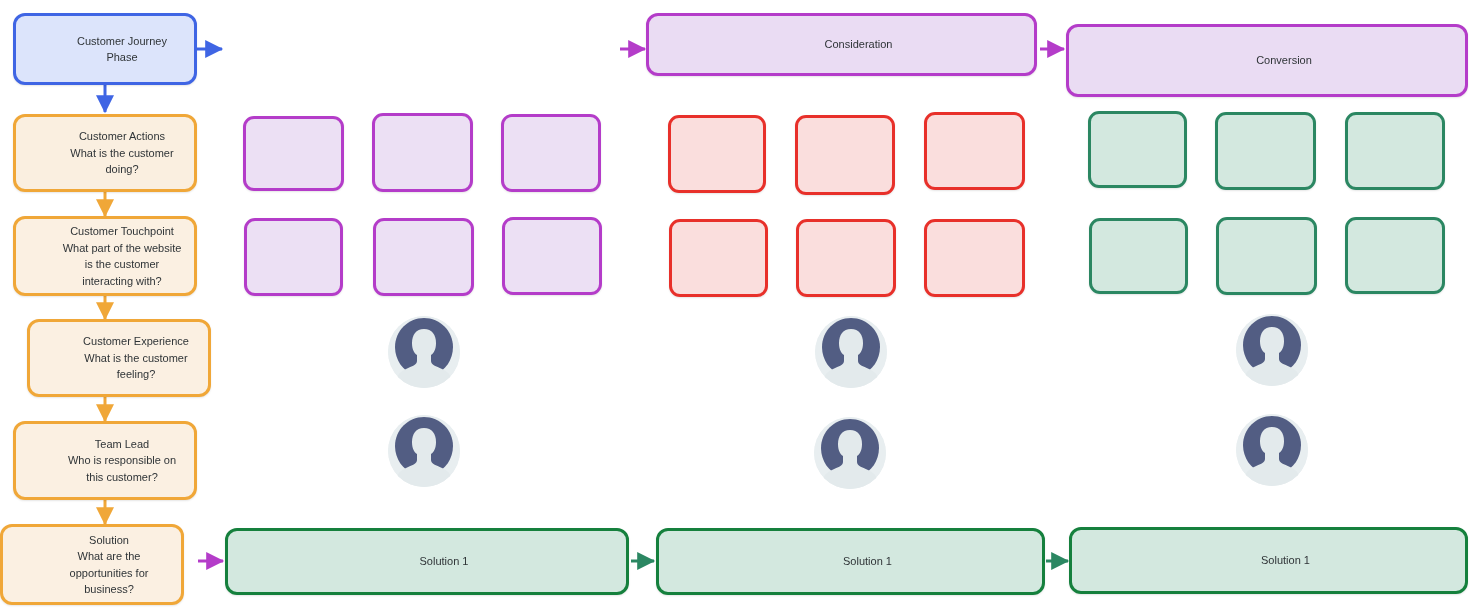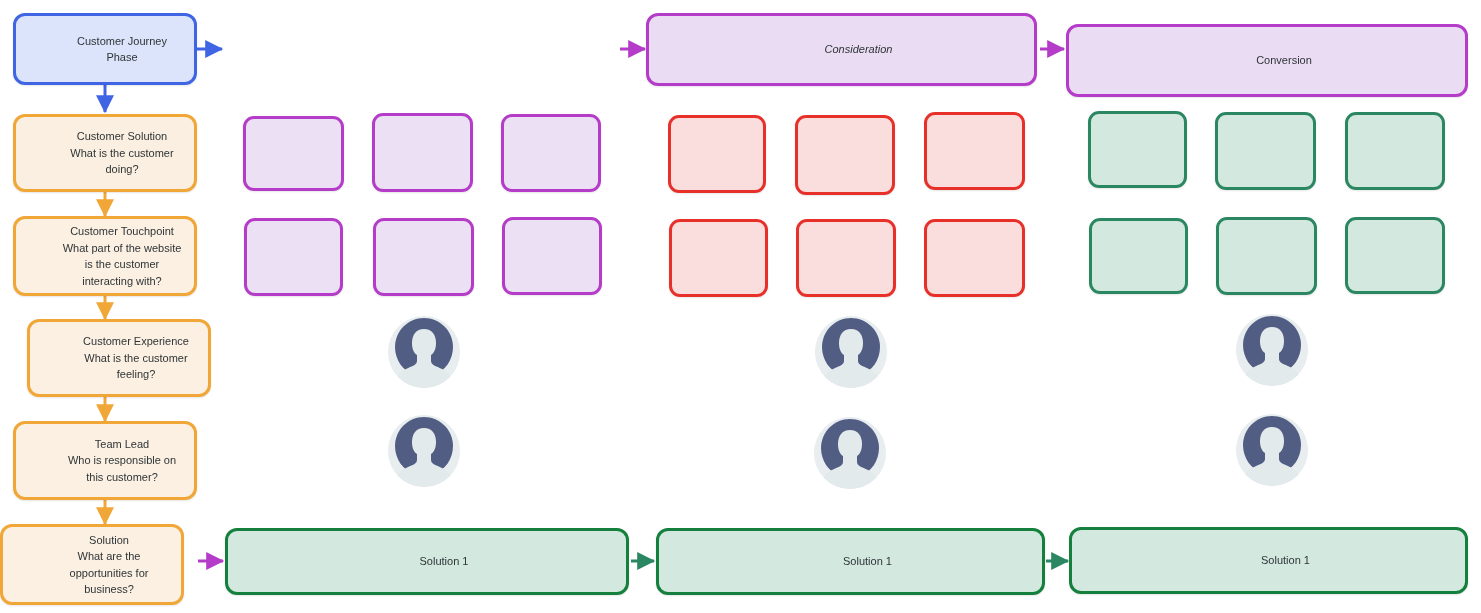--- a/index.html
+++ b/index.html
@@ -124,21 +124,21 @@
 
       <line x1="1046" y1="561" x2="1068" y2="561" stroke="#2b8762" stroke-width="3" marker-end="url(#ah-green)"></line>
     </svg>
   </div>
 
   <div class="node phase-head" style="left:13px;top:13px;width:184px;height:72px;">
     <span class="label">Customer Journey Phase</span>
   </div>
 
   <div class="node rail rail-first" style="left:13px;top:114px;width:184px;height:78px;">
-    <span class="label">Customer Solution
+    <span class="label">Customer Actions
 What is the customer doing?</span>
   </div>
 
   <div class="node rail" style="left:13px;top:216px;width:184px;height:80px;">
     <span class="label">Customer Touchpoint
 What part of the website is the customer interacting with?</span>
   </div>
 
   <div class="node rail" style="left:27px;top:319px;width:184px;height:78px;">
     <span class="label">Customer Experience
@@ -148,21 +148,21 @@
   <div class="node rail" style="left:13px;top:421px;width:184px;height:79px;">
     <span class="label">Team Lead
 Who is responsible on this customer?</span>
   </div>
 
   <div class="node rail" style="left:0;top:524px;width:184px;height:81px;align-items:center;">
     <span class="label">Solution
 What are the opportunities for business?</span>
   </div>
 
-  <div class="node phase-banner" style="left:646px;top:13px;width:391px;height:73px;font-style:italic;">
+  <div class="node phase-banner" style="left:646px;top:13px;width:391px;height:63px;">
     <span class="label">Consideration</span>
   </div>
   <div class="node phase-banner" style="left:1066px;top:24px;width:402px;height:73px;">
     <span class="label">Conversion</span>
   </div>
 
   <div class="node sticky purple" style="left:243px;top:116px;width:101px;height:75px;">
     <span class="label"></span>
   </div>
   <div class="node sticky purple" style="left:372px;top:113px;width:101px;height:79px;">

